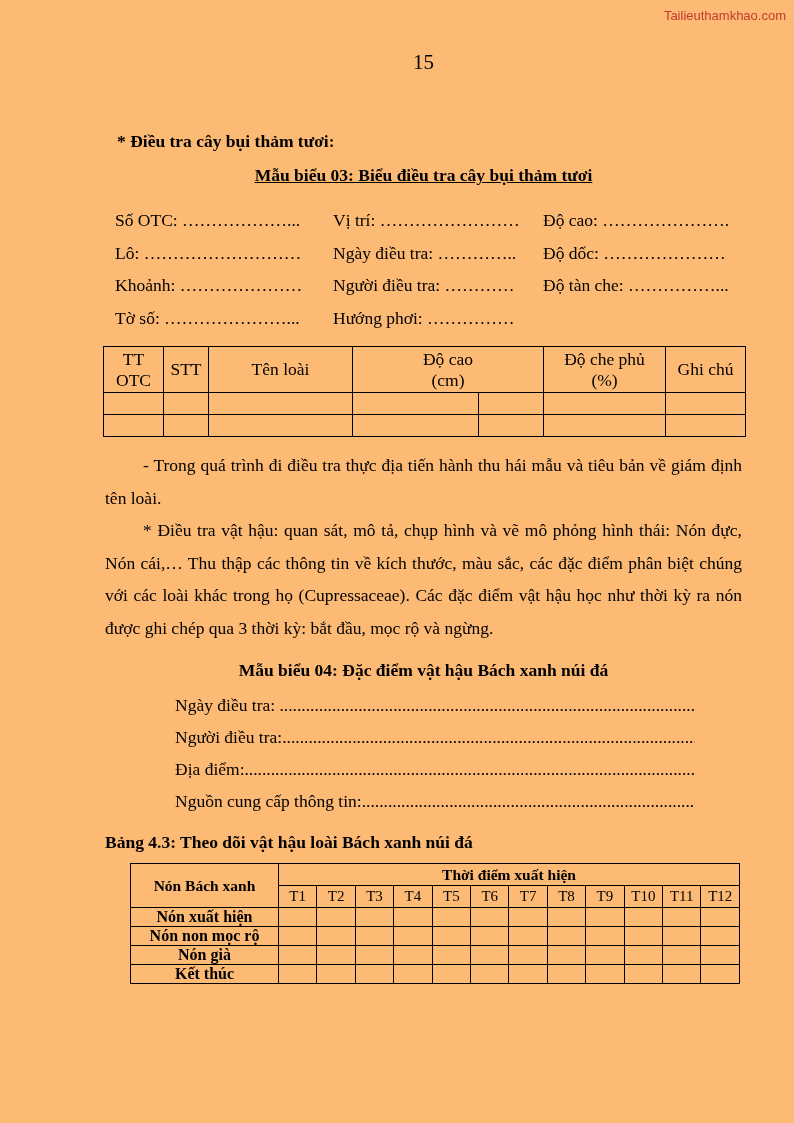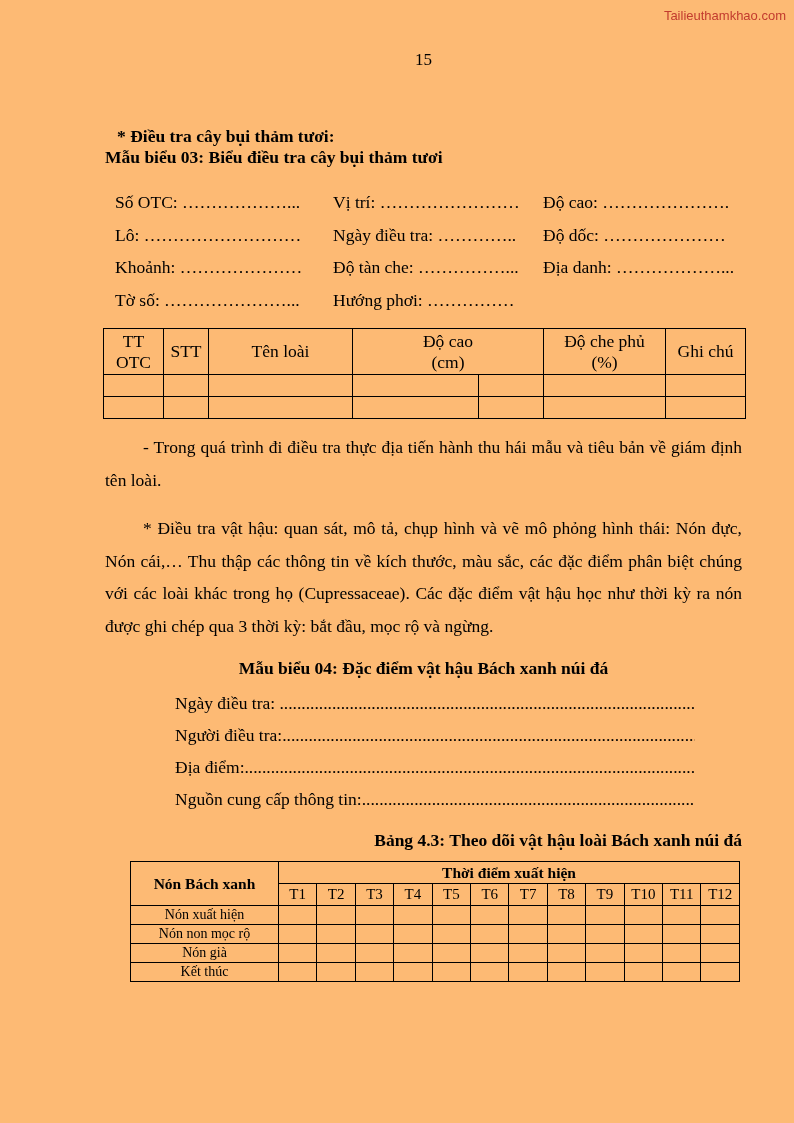--- a/index.html
+++ b/index.html
@@ -14,29 +14,31 @@
     color: #000;
     font-size: 17.5px;
   }
   .watermark {
     position: absolute; top: 8px; right: 8px;
     font-family: "Liberation Sans", "DejaVu Sans", sans-serif;
     font-size: 13px;
     color: #c23b2e;
   }
   .content { padding: 50px 52px 0 105px; }
-  .page-number { text-align: center; font-size: 17px; }
+  .page-number { text-align: center; font-size: 21px; }
 
   .sec1-heading {
     margin: 56px 0 0 12px;
     font-weight: bold;
   }
   .sec1-title {
-    text-align: left;
-    font-weight: bold;
+    margin-top: 13px;
+    text-align: center;
+    font-weight: bold;
+    text-decoration: underline;
   }
 
   .form-grid {
     margin-top: 18px;
     padding-left: 10px;
     display: grid;
     grid-template-columns: 218px 210px 1fr;
     line-height: 32.5px;
   }
   .form-cell { white-space: nowrap; overflow: hidden; }
@@ -53,45 +55,45 @@
     font-size: 17.5px;
   }
   .t1 td { height: 22px; }
 
   .para {
     text-align: justify;
     text-indent: 38px;
     line-height: 32.5px;
     margin: 12px 0 0 0;
   }
-  .para.p2 { margin-top: 16px; }
+  .para.p2 { margin-top: 0; }
 
   .sec2-title {
     margin-top: 16px;
     text-align: center;
     font-weight: bold;
   }
   .dotted-lines { margin: 8px 0 0 70px; line-height: 32px; }
   .dotted-line { white-space: nowrap; overflow: hidden; max-width: 520px; }
 
   .t2-title {
     margin-top: 15px;
-    text-align: right;
+    text-align: left;
     font-weight: bold;
   }
   .t2 {
     margin: 10px 0 0 25px;
     width: 610px;
     table-layout: fixed;
     font-size: 15px;
   }
   .t2 th, .t2 td { border: 1px solid #000; padding: 0 1px; text-align: center; vertical-align: middle; }
   .t2 .corner, .t2 .group { font-weight: bold; height: 22px; font-size: 15.5px; }
   .t2 .month { font-weight: normal; height: 22px; text-align: center; }
-  .t2 .rowlabel { font-weight: normal; font-size: 14px; height: 19px; }
+  .t2 .rowlabel { font-weight: bold; font-size: 16px; height: 19px; }
   .t2 td { height: 19px; }
 </style>
 </head>
 <body>
 
 <div class="page">
 
   <div class="watermark">Tailieuthamkhao.com</div>
 
   <div class="content">
@@ -105,23 +107,23 @@
     <div class="form-grid">
       <div class="form-cell">Số OTC: ………………...</div>
       <div class="form-cell">Vị trí: ……………………</div>
 
       <div class="form-cell">Độ cao: ………………….</div>
       <div class="form-cell">Lô: ………………………</div>
       <div class="form-cell">Ngày điều tra: …………..</div>
 
       <div class="form-cell">Độ dốc: …………………</div>
       <div class="form-cell">Khoảnh: …………………</div>
+      <div class="form-cell">Người điều tra: …………</div>
 
       <div class="form-cell">Độ tàn che: ……………...</div>
-      <div class="form-cell">Địa danh: ………………...</div>
       <div class="form-cell">Tờ số: …………………...</div>
 
       <div class="form-cell">Hướng phơi: ……………</div>
       <div class="form-cell"></div>
     </div>
 
     <table class="t1">
       <colgroup>
         <col style="width:60px">
           <col style="width:45px">

